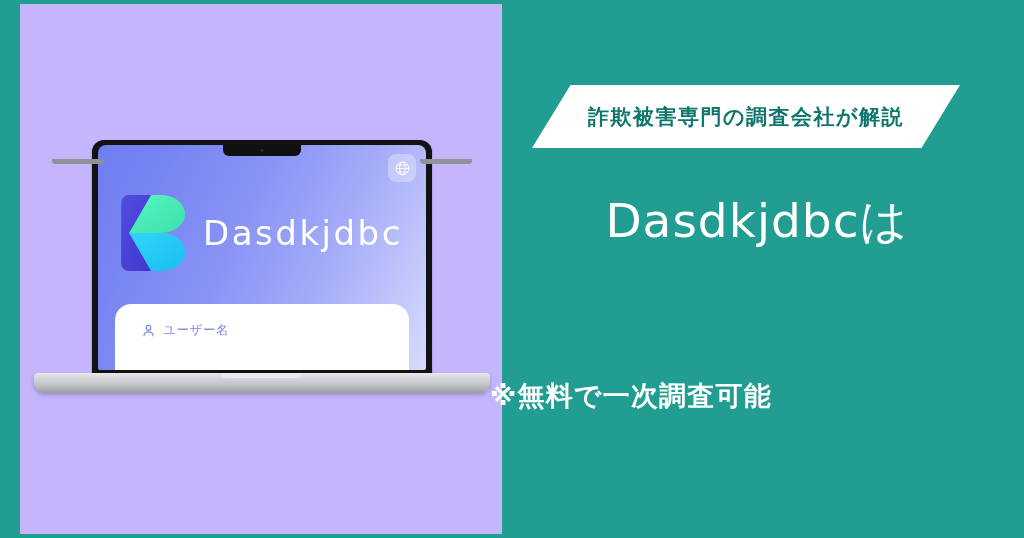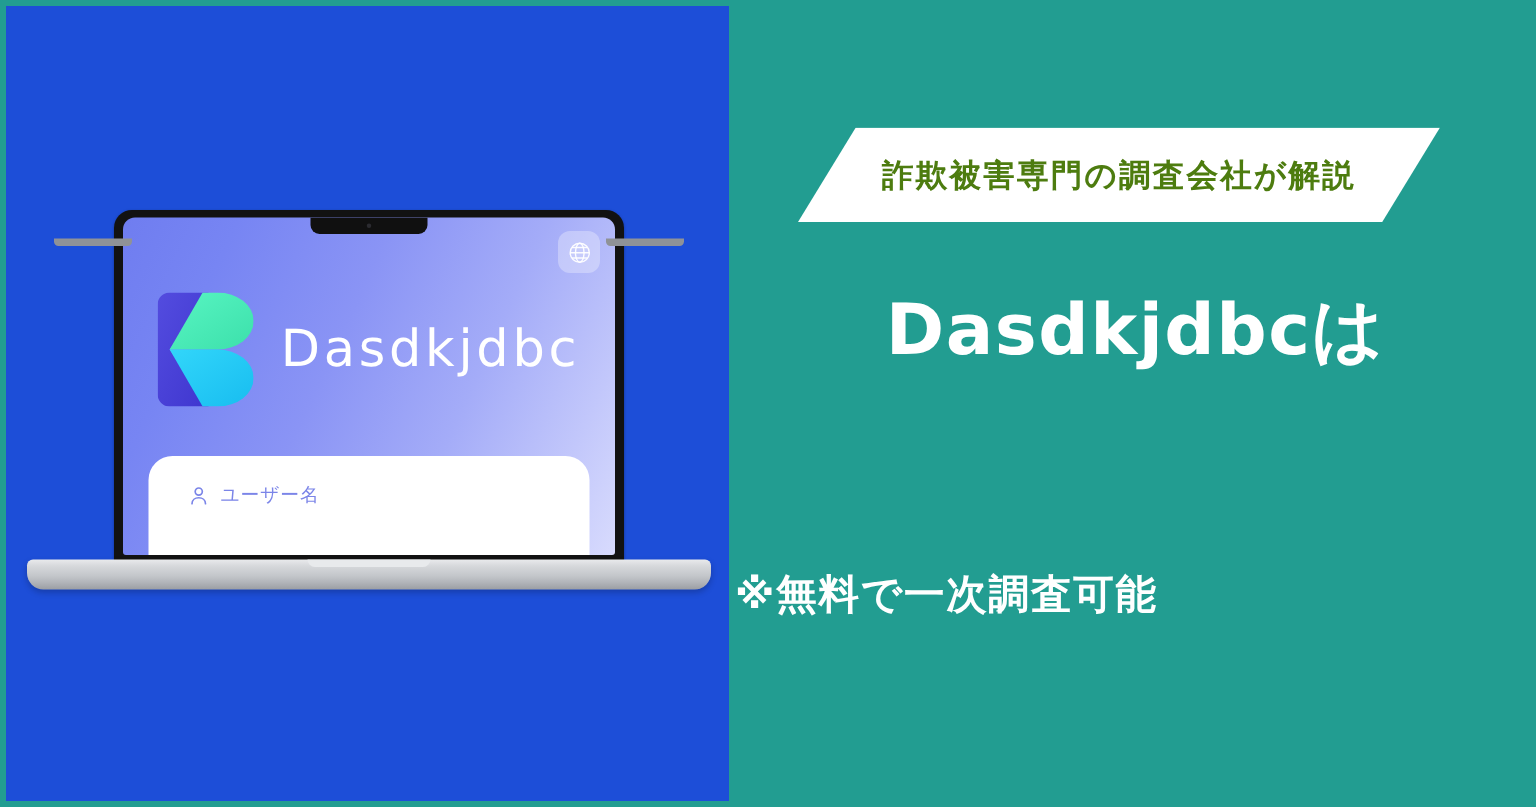--- a/index.html
+++ b/index.html
@@ -15,25 +15,25 @@
     position: relative;
     width: 1024px;
     height: 538px;
     overflow: hidden;
     background: #229d91;
   }
 
   
   #left-panel {
     position: absolute;
-    left: 4px;
+    left: 20px;
     top: 4px;
     width: 482px;
     height: 530px;
-    background: #1d4ed8;
+    background: #c4b5fd;
   }
 
   
   #laptop {
     position: absolute;
     left: 14px;
     top: 136px;
     width: 456px;
     height: 266px;
   }
@@ -212,35 +212,35 @@
     top: 85px;
     width: 428px;
     height: 63px;
     background: #ffffff;
     clip-path: polygon(9% 0%, 100% 0%, 91% 100%, 0% 100%);
     display: flex;
     align-items: center;
     justify-content: center;
   }
   #ribbon-text {
-    color: #4d7c0f;
+    color: #0f766e;
     font-size: 21px;
     font-weight: 700;
     letter-spacing: 1.5px;
     font-family: "DejaVu Sans", "Liberation Sans", sans-serif;
   }
 
   #headline {
     position: absolute;
     left: 0;
     top: 190px;
     width: 534px;
     text-align: center;
     color: #ffffff;
-    font-weight: 700;
+    font-weight: 400;
     font-size: 47px;
     line-height: 1.30;
     letter-spacing: 1px;
     font-family: "DejaVu Sans", "Liberation Sans", sans-serif;
   }
   #headline .hl-line { display: block; white-space: nowrap; }
 
   #subline {
     position: absolute;
     left: 0;

